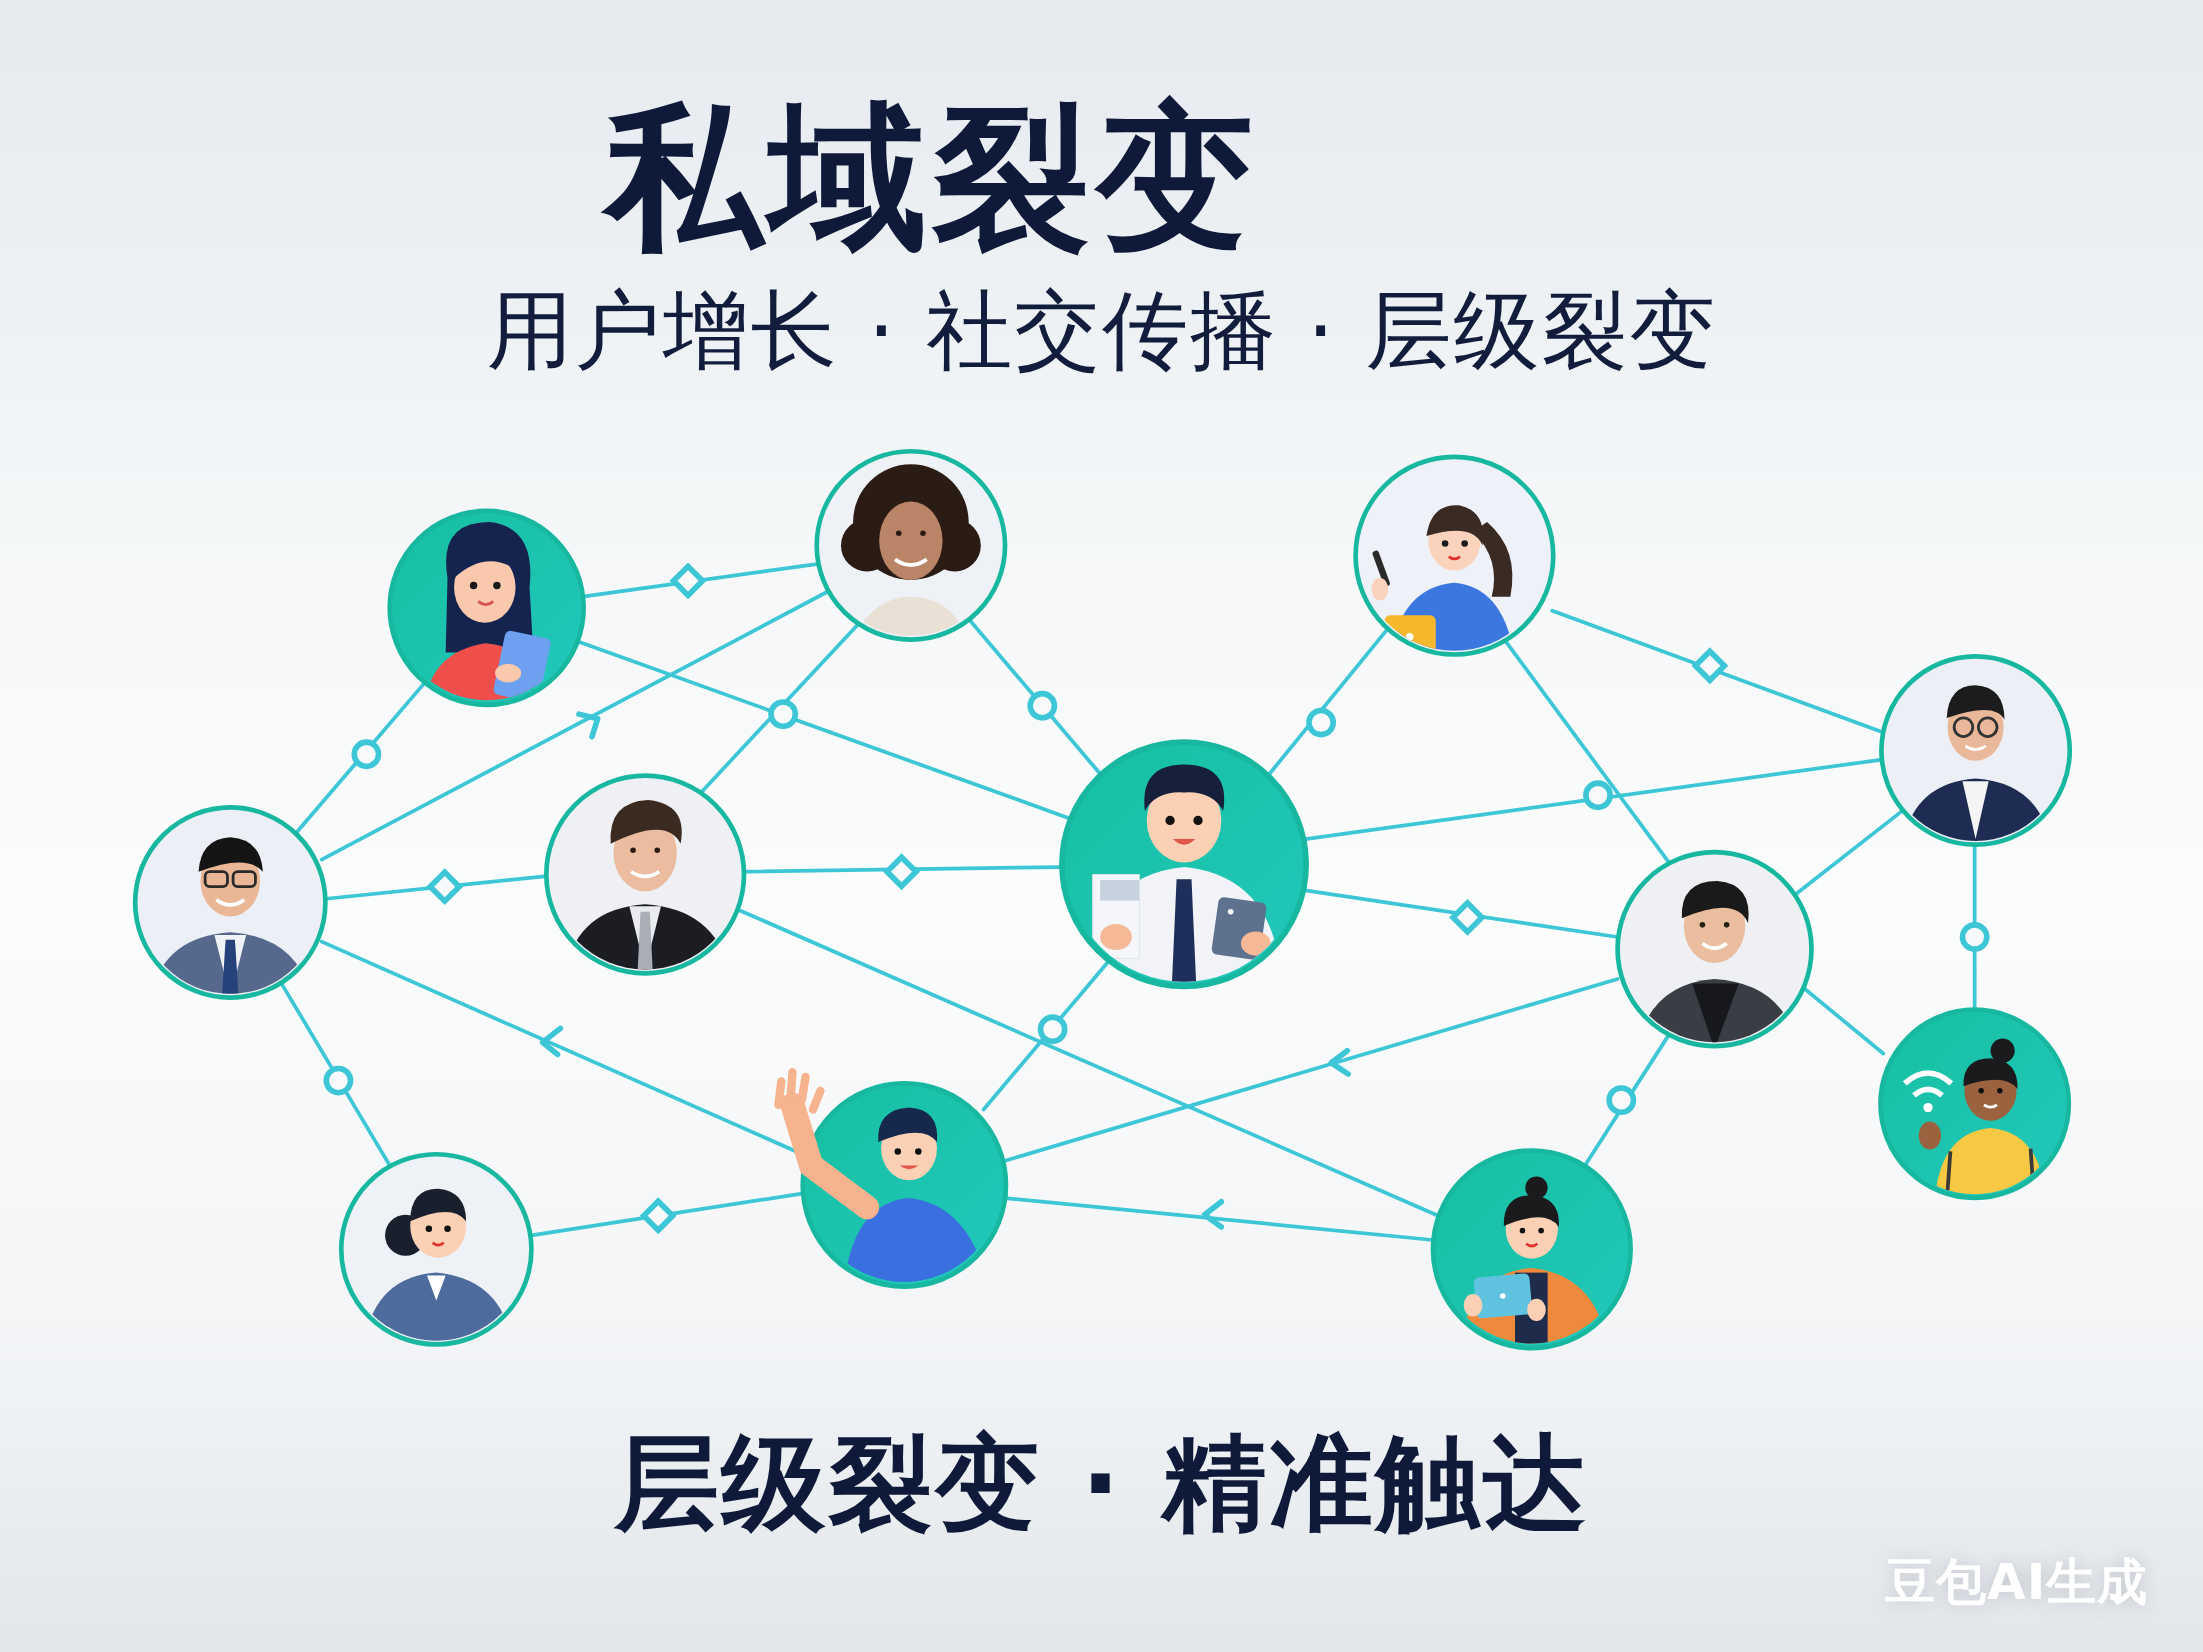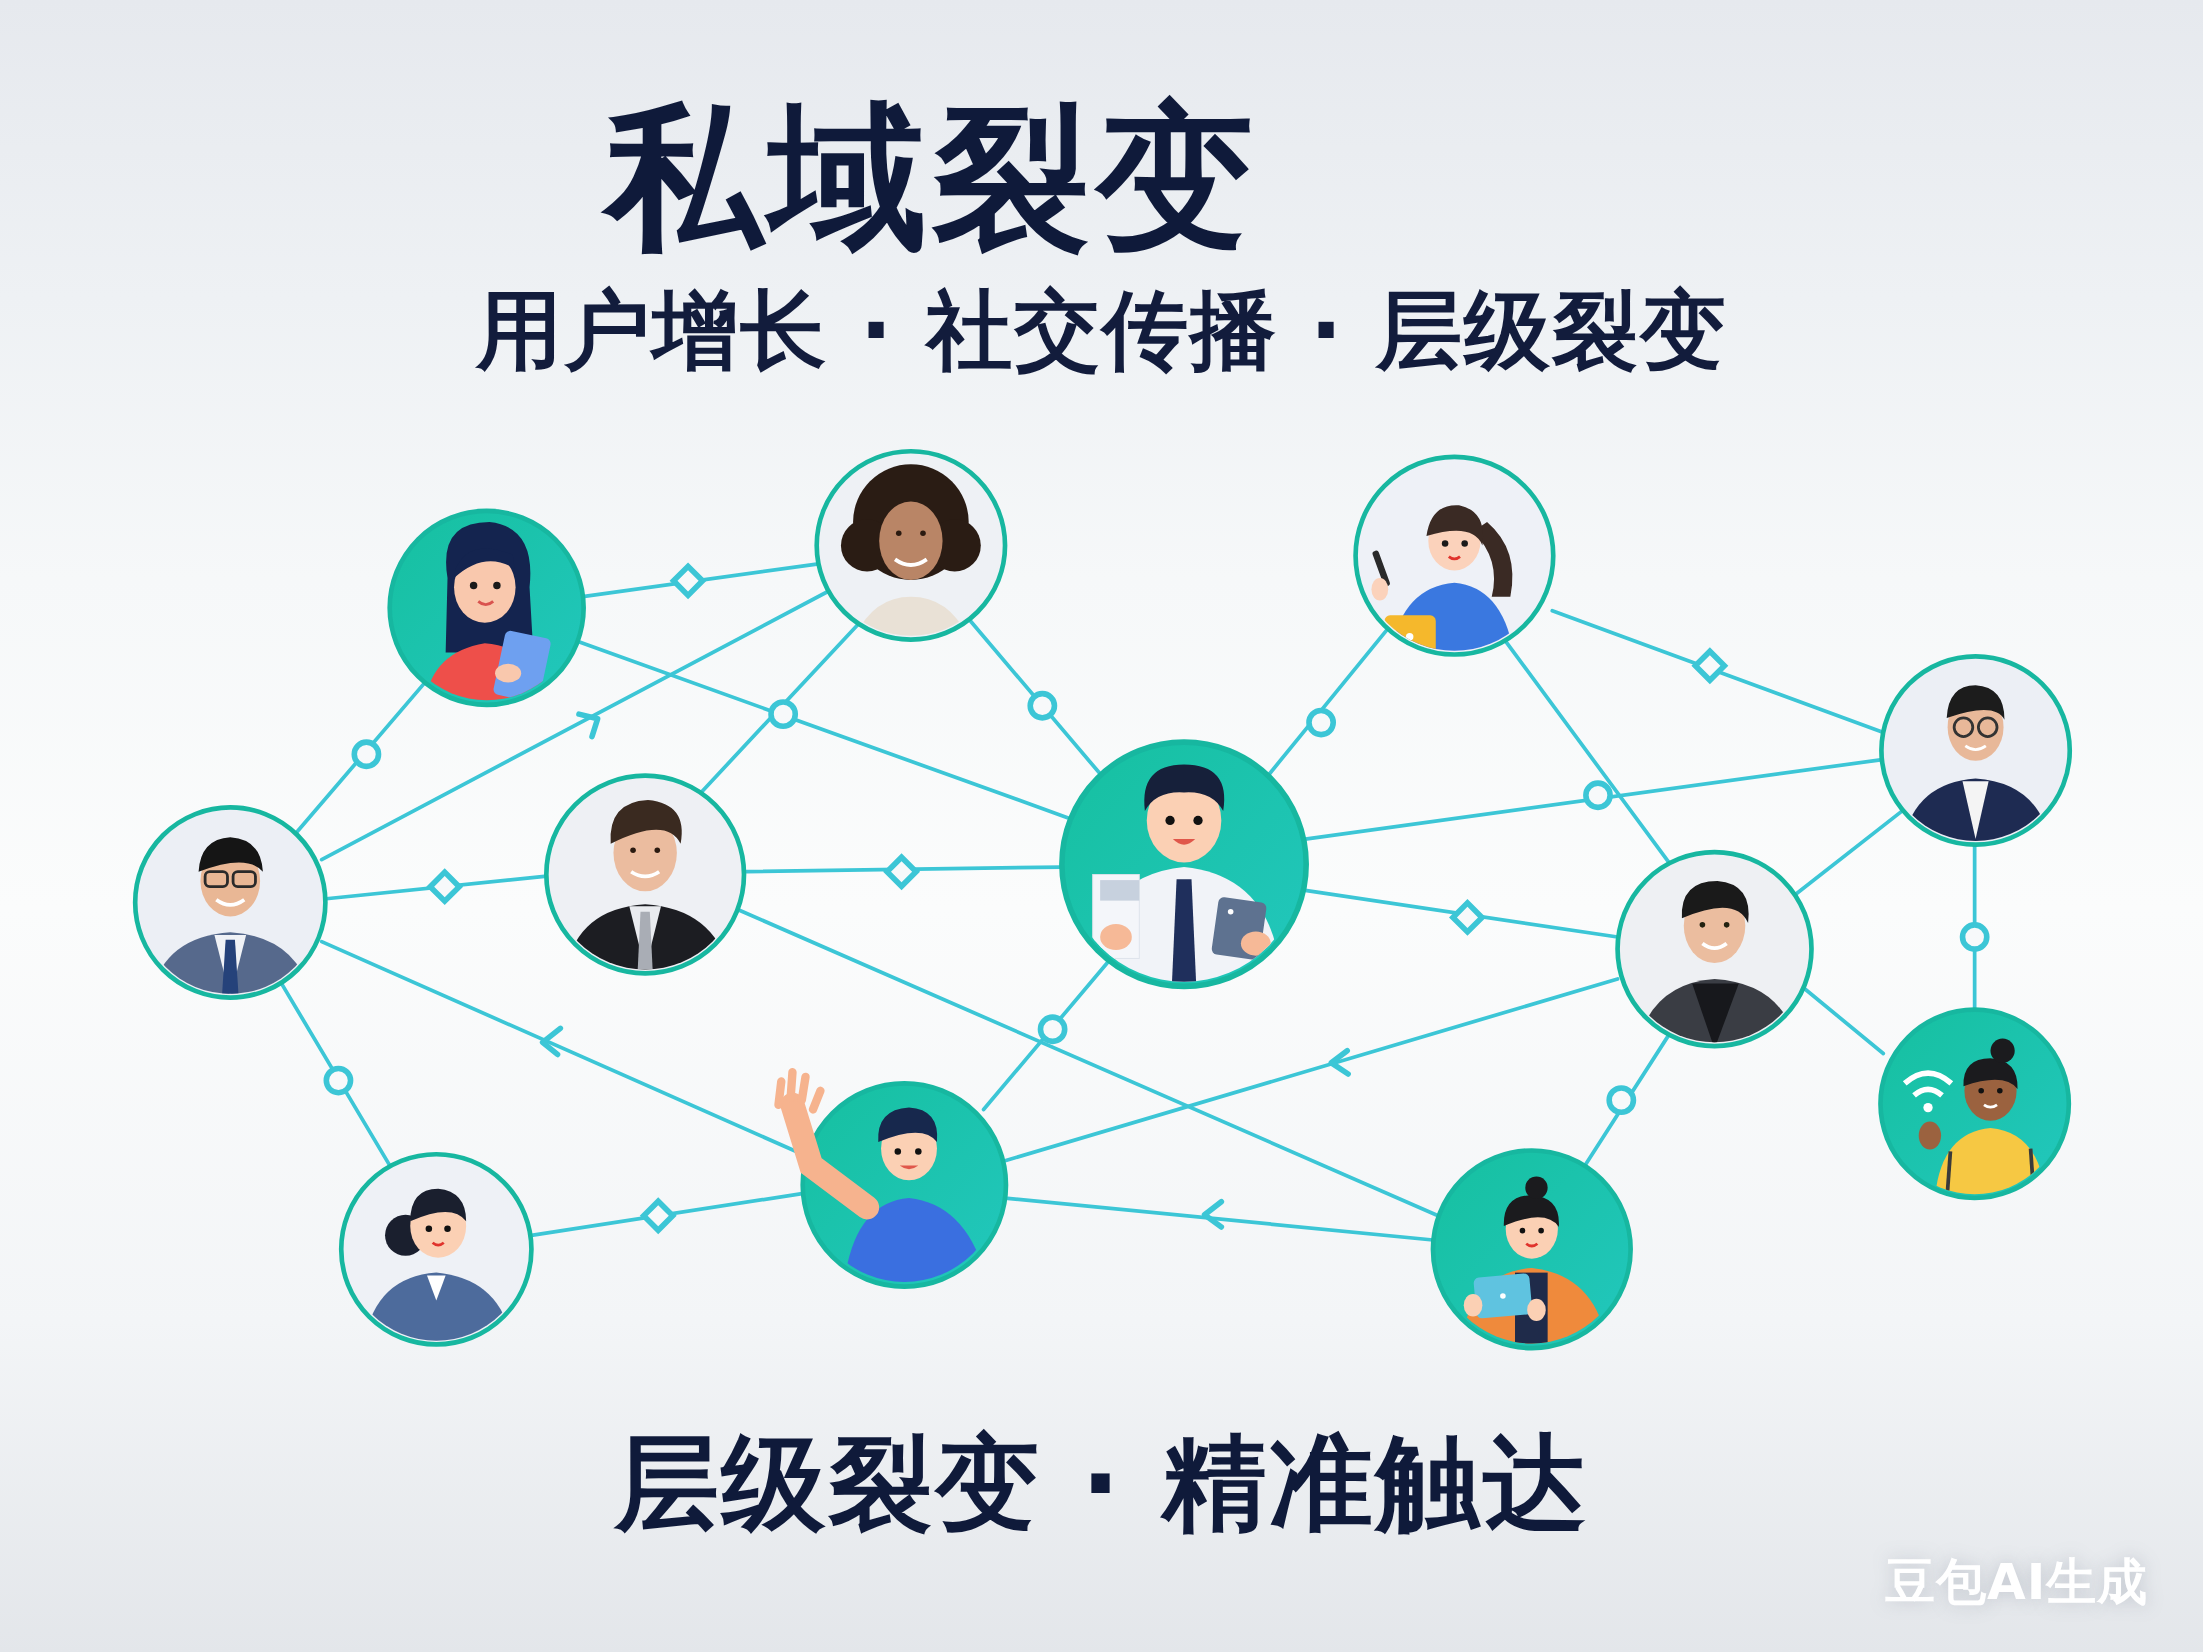--- a/index.html
+++ b/index.html
@@ -7,21 +7,21 @@
     width:2204px; height:1653px; overflow:hidden; position:relative;
     background: linear-gradient(180deg, #e6e9ee 0%, #eef1f4 18%, #f6f8f9 35%, #fbfcfc 55%, #f3f5f7 80%, #e3e6ea 100%);
     font-family: "DejaVu Sans", "Liberation Sans", sans-serif;
   }
   .title {
     position:absolute; left:0; width:1864px; top:98px; text-align:center;
     font-size:158px; font-weight:bold; color:#0f1a3a; letter-spacing:5.6px; line-height:1;
   }
   .subtitle {
     position:absolute; left:0; width:2204px; top:287px; text-align:center;
-    font-size:86px; font-weight:bold; color:#121c3c; line-height:1; letter-spacing:1.9px;
+    font-size:86px; font-weight:normal; color:#121c3c; line-height:1; letter-spacing:1.9px;
   }
   .footer-tagline {
     position:absolute; left:0; width:2204px; top:1431px; text-align:center;
     font-size:104px; font-weight:bold; color:#0f1a3a; line-height:1; letter-spacing:2.8px;
   }
   .watermark {
     position:absolute; right:56px; top:1549px;
     font-size:50px; font-weight:bold; color:#ffffff; letter-spacing:0.9px;
     text-shadow: 0 0 17px rgba(120,130,145,0.35);
     margin-left: 12px;

